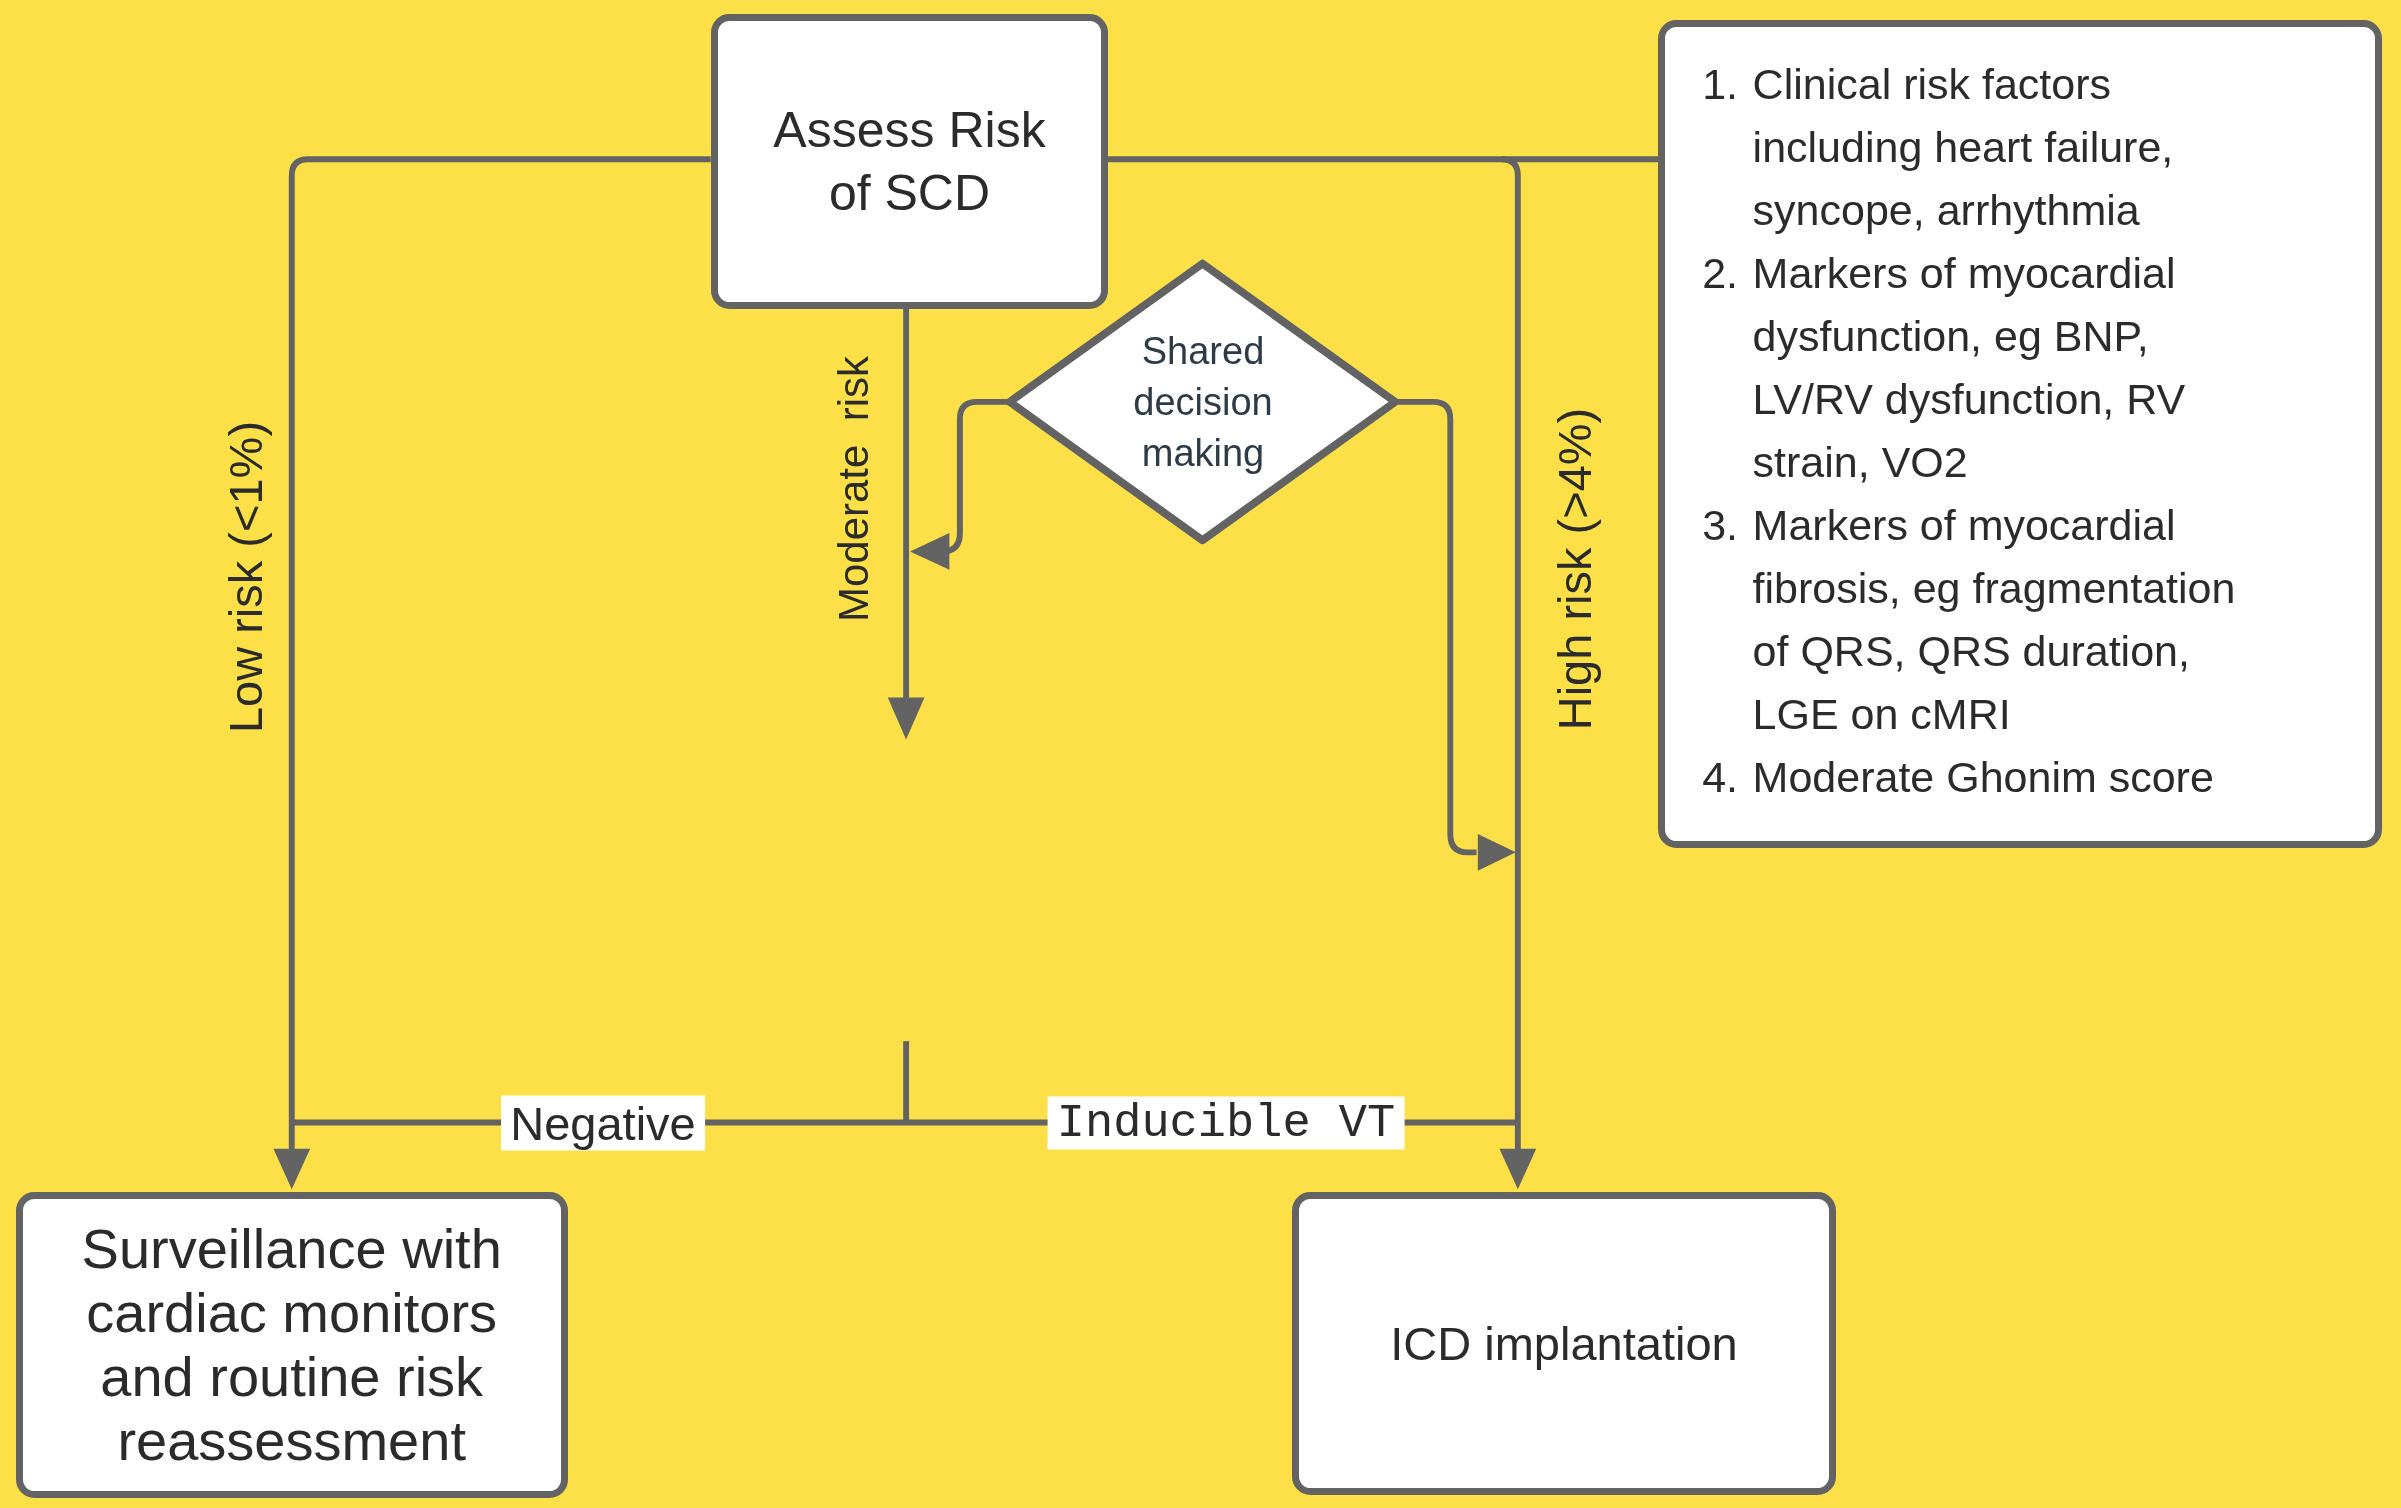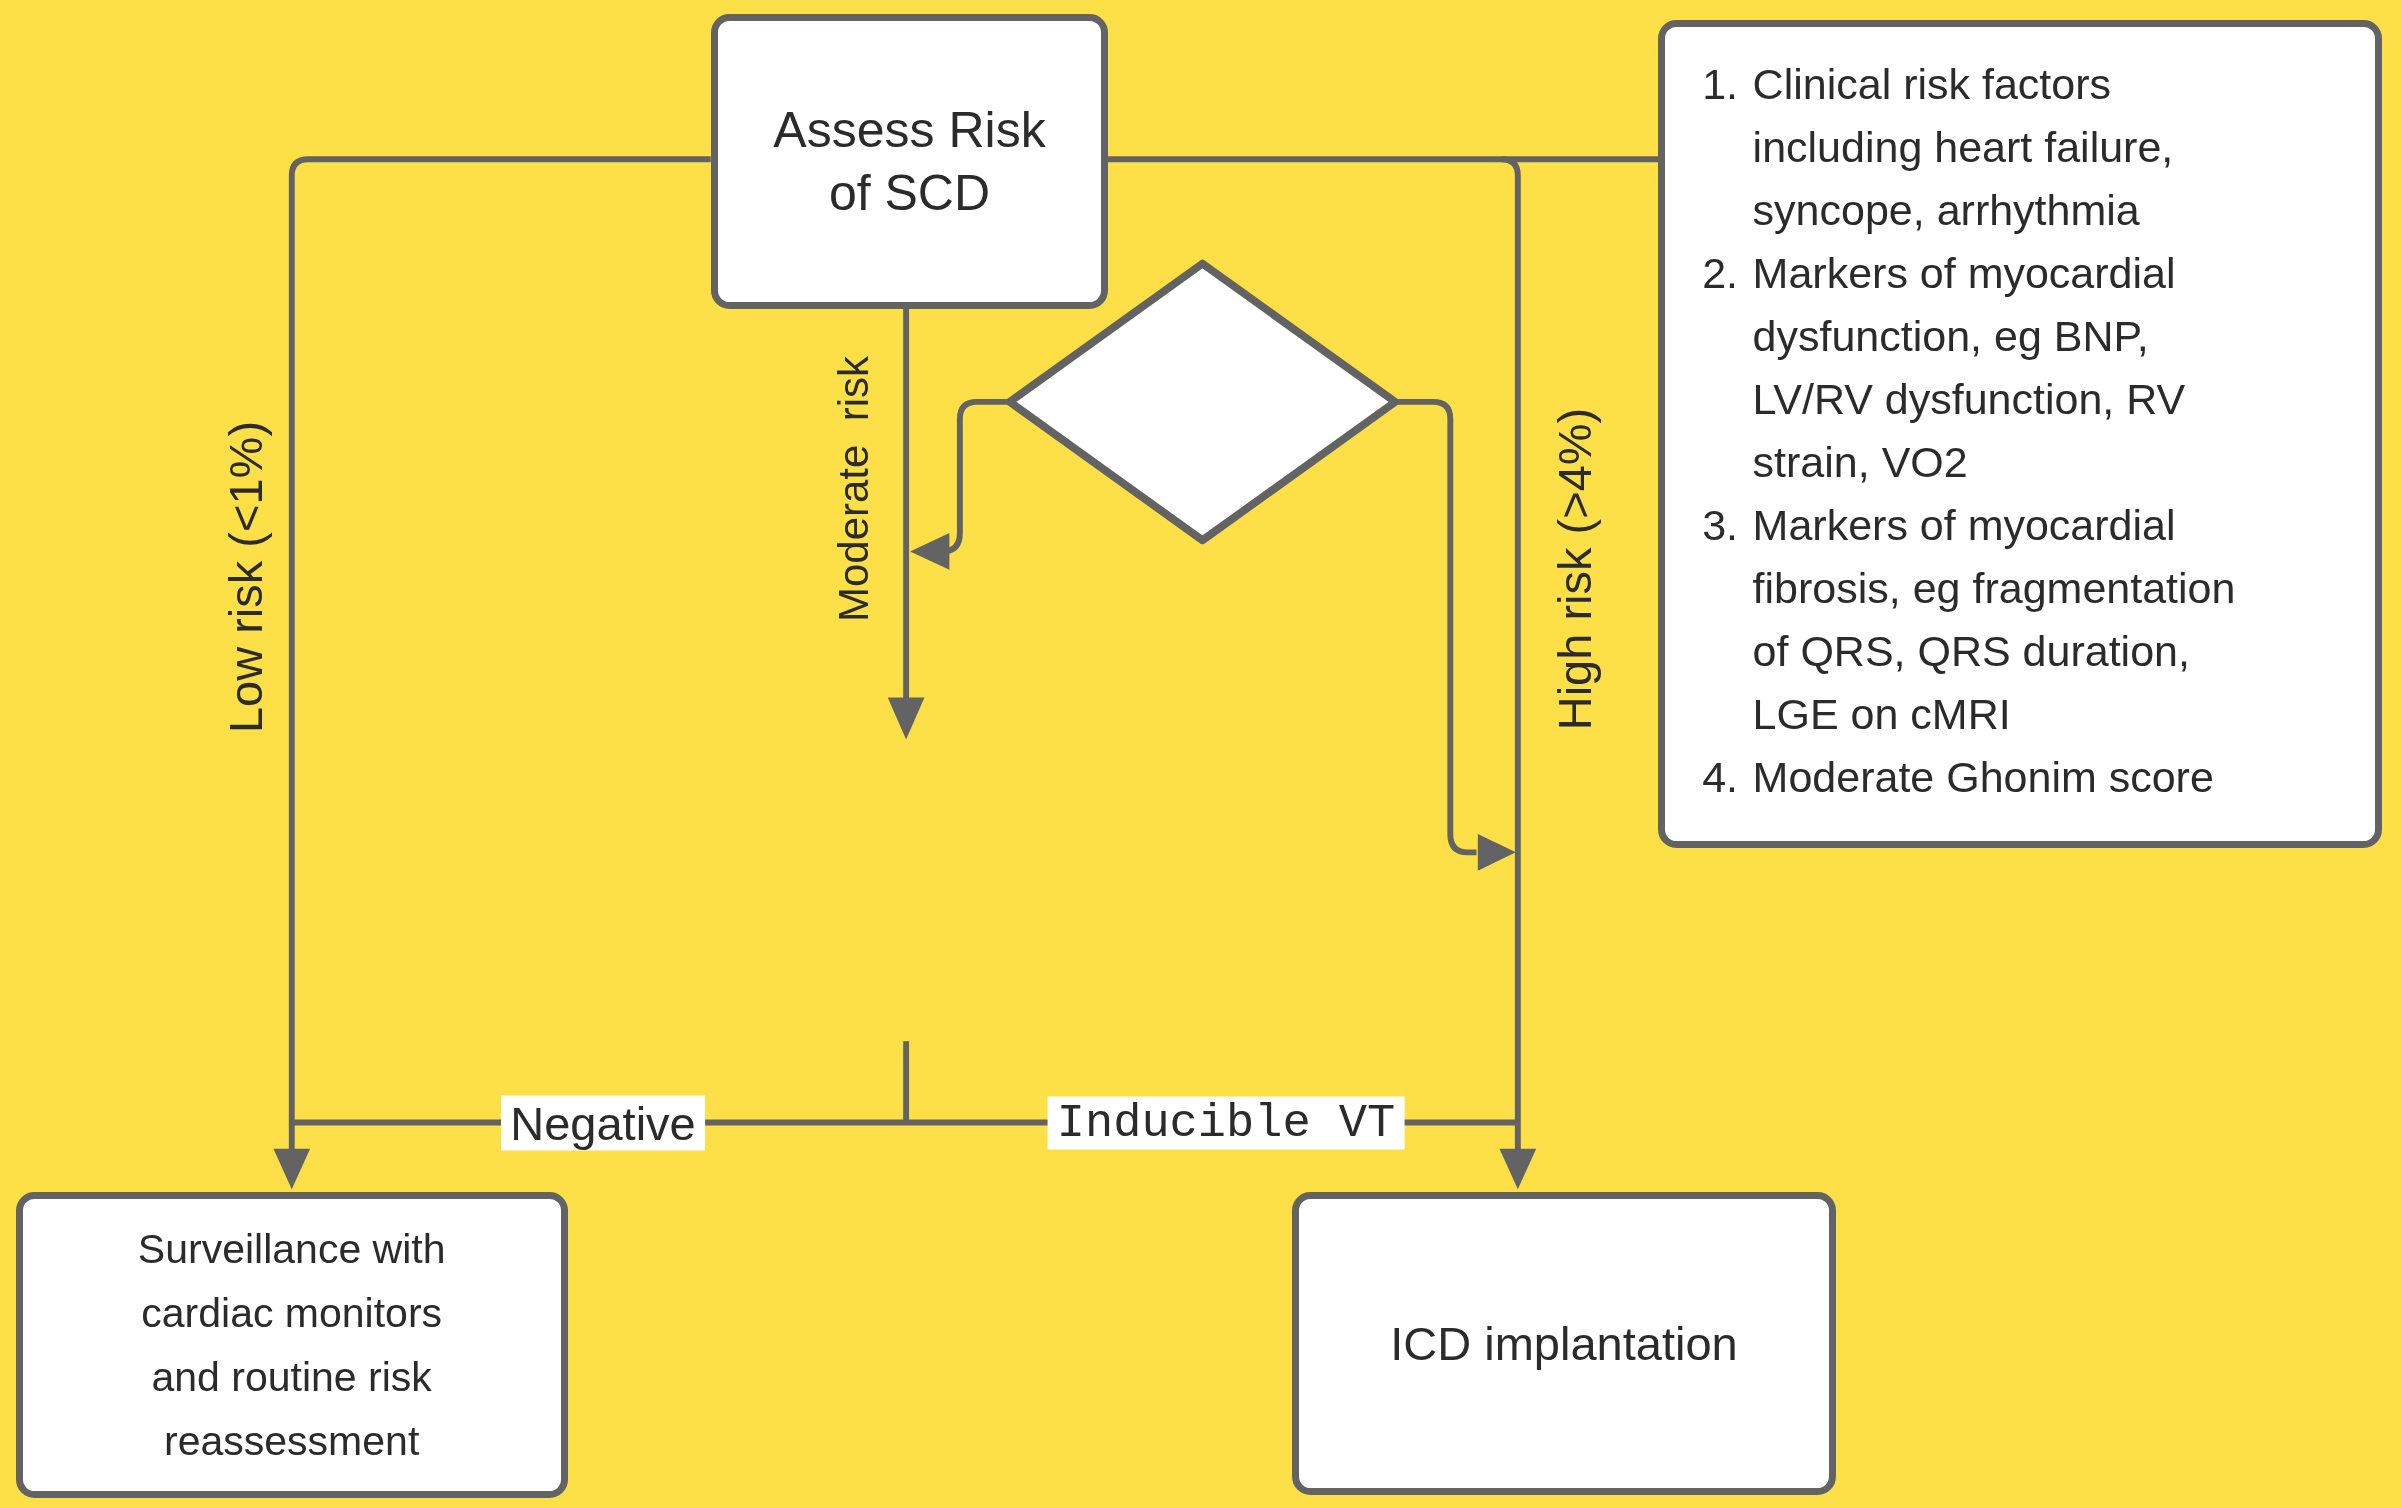--- a/index.html
+++ b/index.html
@@ -21,21 +21,21 @@
     background:#ffffff;
     border:7.9px solid #636363;
     border-radius:18.4px;
     display:flex;align-items:center;justify-content:center;
     text-align:center;
     color:#2b2b2b;
     white-space:pre-line;
   }
   .node-assess{left:711px;top:14.4px;width:397px;height:295px;font-size:50px;line-height:63px;}
   .node-ep{left:711px;top:744px;width:397px;height:298px;font-size:47px;line-height:60px;}
-  .node-surv{left:15.7px;top:1192px;width:552px;height:306px;font-size:41px;line-height:64px;}
+  .node-surv{left:15.7px;top:1192px;width:552px;height:306px;font-size:56px;line-height:64px;}
   .node-icd{left:1256px;top:1192px;width:544px;height:303px;font-size:47px;line-height:60px;margin-left:36px;}
 
   .diamond-label{
     position:absolute;left:1203px;top:402px;
     transform:translate(-50%,-50%);
     text-align:center;color:#2e3b47;
     font-size:38px;line-height:51px;white-space:pre-line;
   }
 
   .panel{
@@ -95,20 +95,23 @@
   </svg>
 
   <div class="node node-assess">Assess Risk
 of SCD</div>
   <div class="node node-surv">Surveillance with
 cardiac monitors
 and routine risk
 reassessment</div>
   <div class="node node-icd">ICD implantation</div>
 
+  <div class="diamond-label">Shared
+decision
+making</div>
 
   <div class="panel">
     <ol>
       <li>Clinical risk factors
 including heart failure,
 syncope, arrhythmia</li>
       <li>Markers of myocardial
 dysfunction, eg BNP,
 LV/RV dysfunction, RV
 strain, VO2</li>

